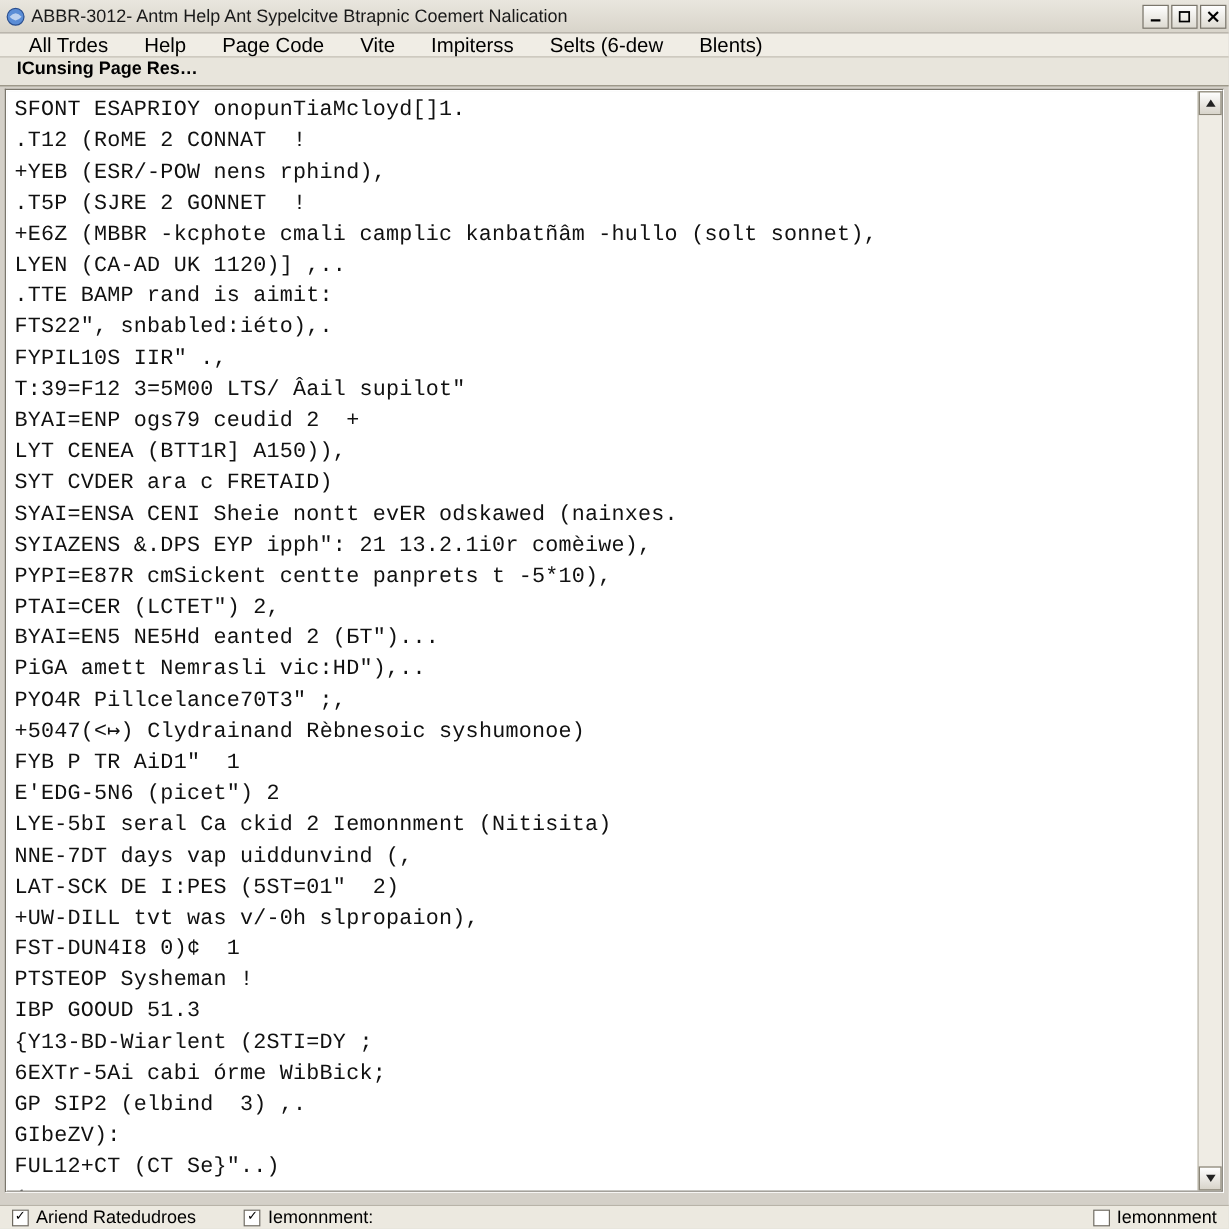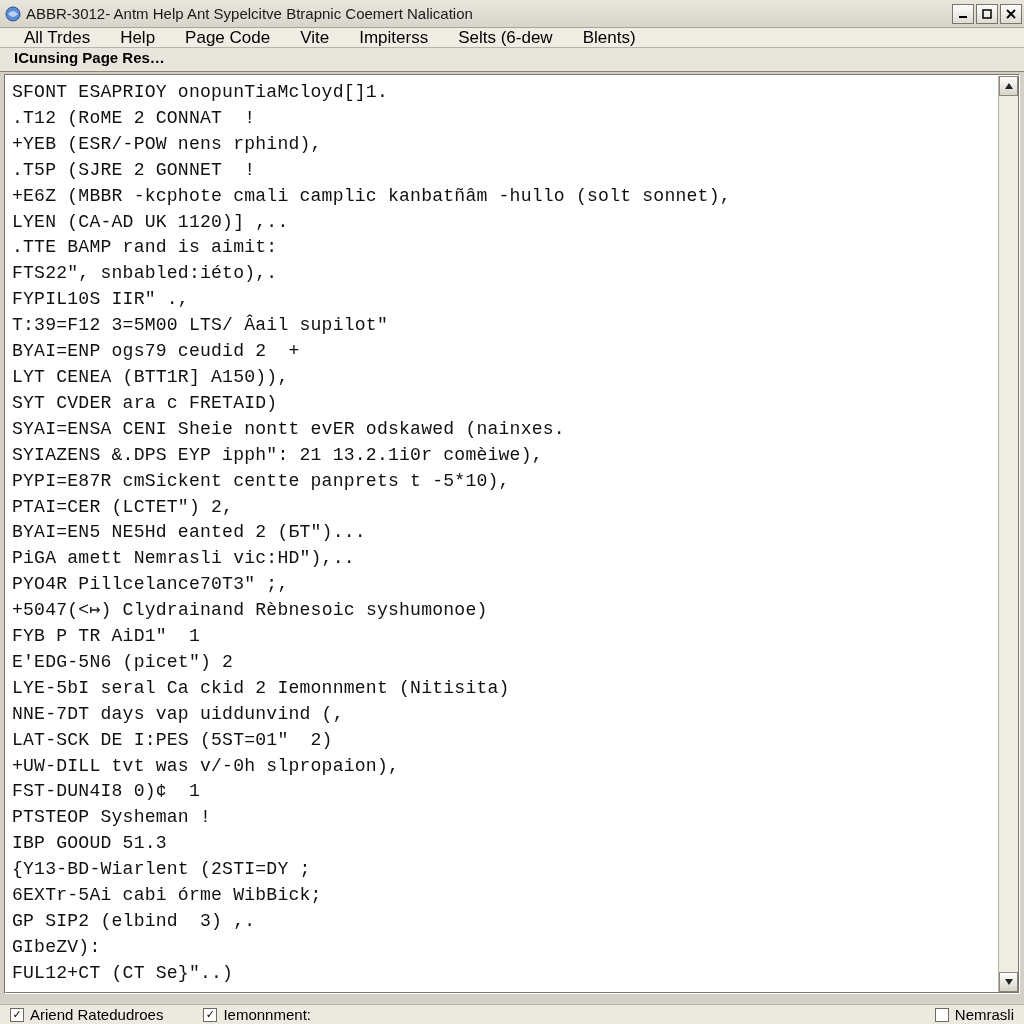--- a/index.html
+++ b/index.html
@@ -246,15 +246,15 @@
       <span class="check-box">✓</span>
       <span>Ariend Ratedudroes</span>
     </div>
     <div class="check-group">
       <span class="check-box">✓</span>
       <span>Iemonnment:</span>
     </div>
     <span class="spacer"></span>
     <div class="check-group">
       <span class="check-box"></span>
-      <span>Nemrasli</span>
+      <span>Iemonnment</span>
     </div>
   </div>
 
 </body></html>

